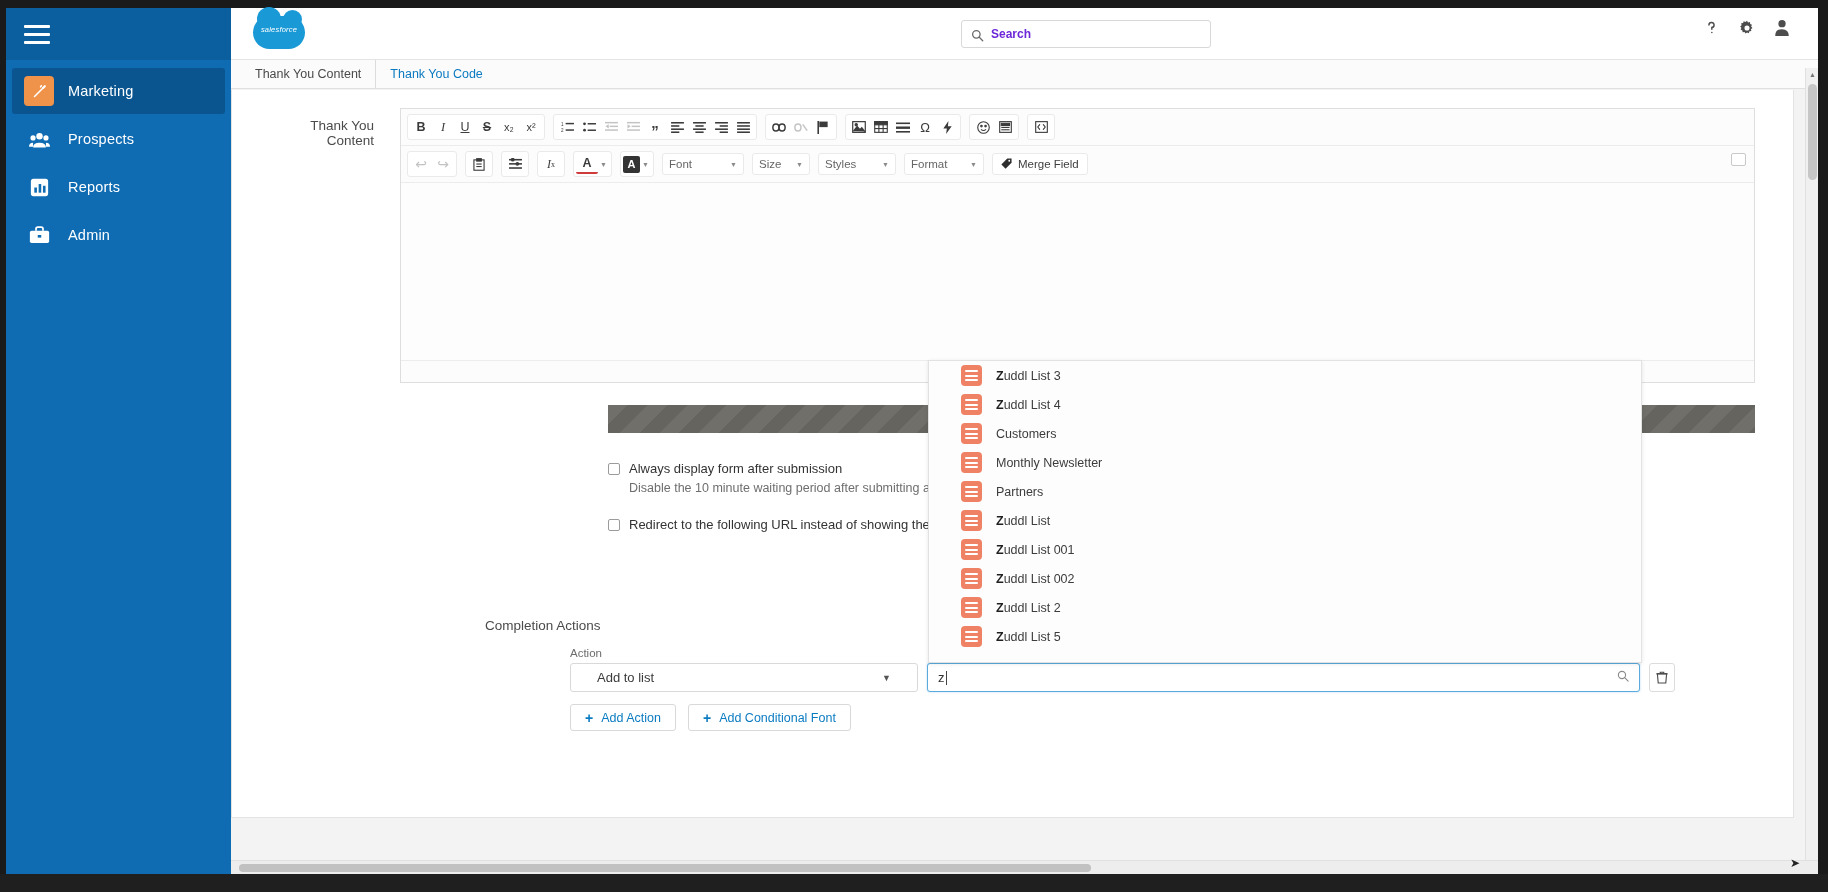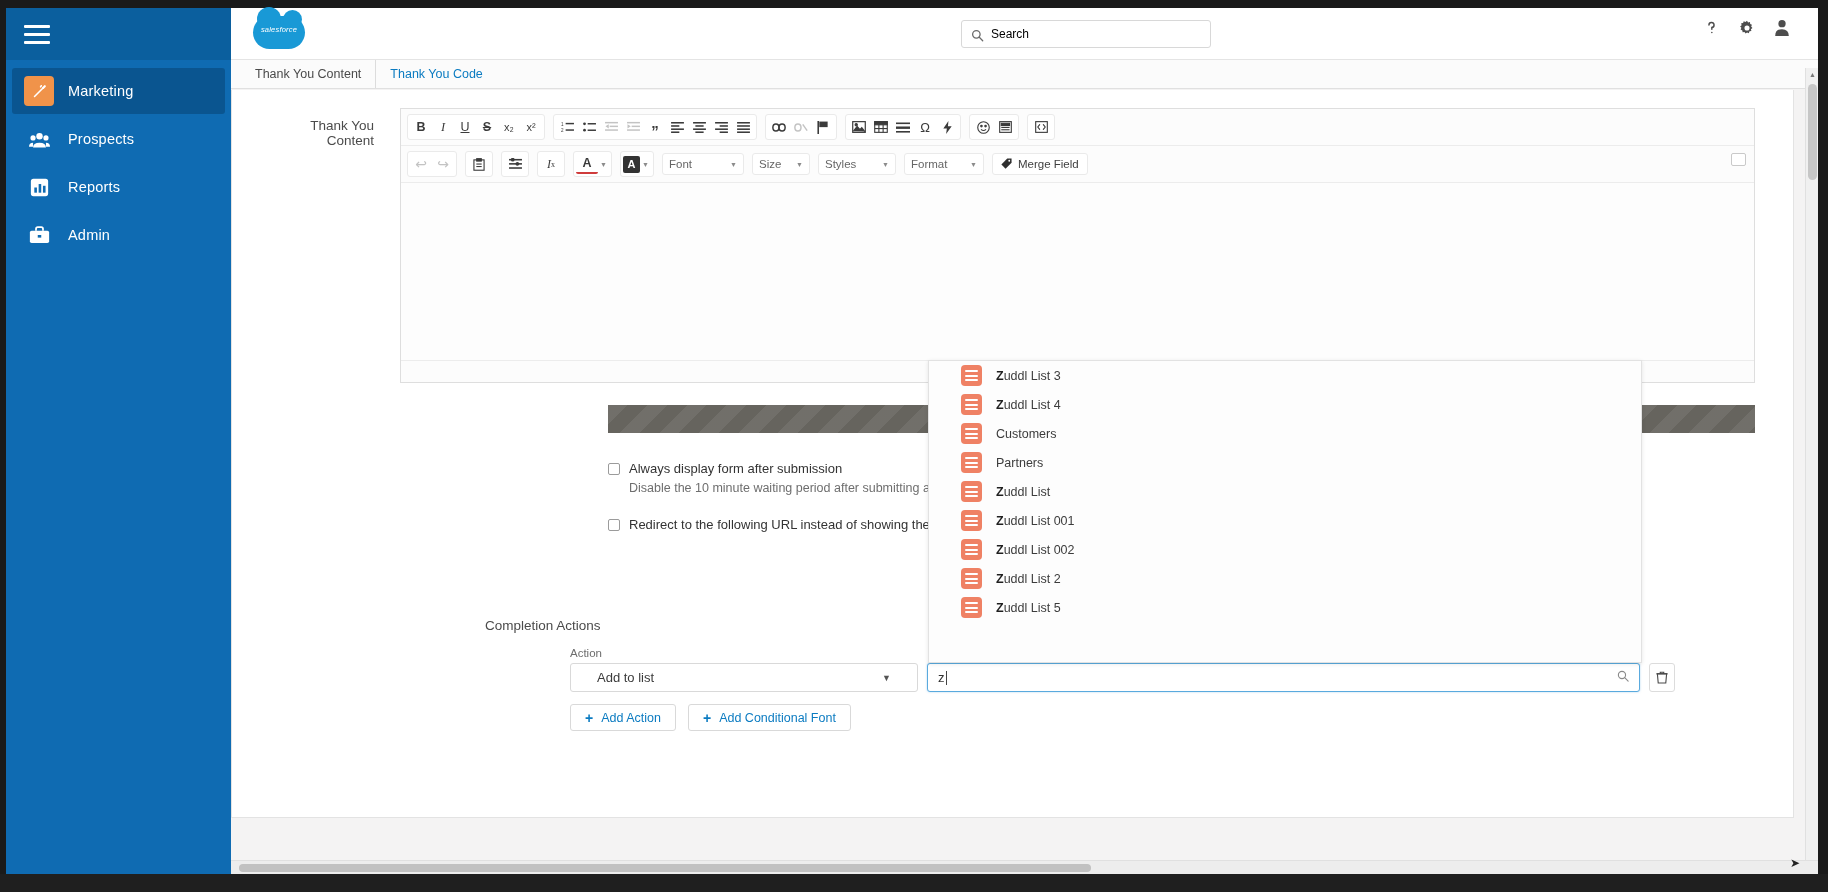--- a/index.html
+++ b/index.html
@@ -70,21 +70,21 @@
   .cloud span {
     position:absolute; left:0; right:0; top:9px; text-align:center;
     color:#ffffff; font-size:7.5px; font-style:italic; letter-spacing:.2px; z-index:2;
   }
   .search-wrap { position:absolute; left:730px; top:12px; width:250px; height:28px; }
   .search-box {
     width:100%; height:100%; border:1px solid #d8d8d8; border-radius:3px;
     display:flex; align-items:center; padding:0 9px; background:#fff;
   }
   .search-ico { width:13px; height:13px; margin-right:7px; flex:0 0 auto; color:#6b6b6b; }
-  .search-txt { font-size:12px; color:#000000; }
+  .search-txt { font-size:12px; color:#6d28d9;font-weight:bold; }
   .topicons { position:absolute; right:28px; top:11px; display:flex; align-items:center; gap:19px; }
   .topicons .ic { color:#4d4d4d; cursor:pointer; display:flex; align-items:center; justify-content:center; }
 
   
   .tabstrip {
     height:29px; background:#fbfbfb; display:flex; align-items:stretch;
     border-bottom:1px solid #e0e0e0; padding-left:10px;
   }
   .tabstrip .tab {
     display:flex; align-items:center; padding:0 14px; font-size:12.5px;
@@ -663,20 +663,28 @@
                 <i></i>
               </div>
               <div class="dd-label">Customers</div>
             </div>
             <div class="dd-item">
               <div class="dd-ico">
                 <i></i>
                 <i></i>
                 <i></i>
               </div>
+              <div class="dd-label">Monthly Newsletter</div>
+            </div>
+            <div class="dd-item">
+              <div class="dd-ico">
+                <i></i>
+                <i></i>
+                <i></i>
+              </div>
               <div class="dd-label">Partners</div>
             </div>
             <div class="dd-item">
               <div class="dd-ico">
                 <i></i>
                 <i></i>
                 <i></i>
               </div>
               <div class="dd-label"><b>Z</b>uddl List</div>
             </div>

